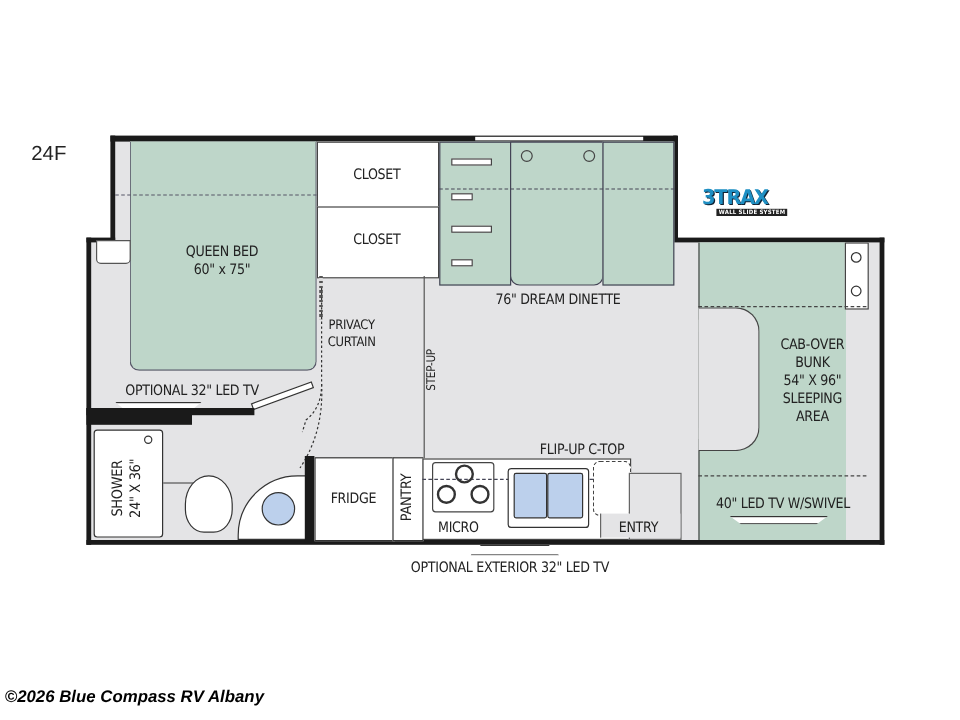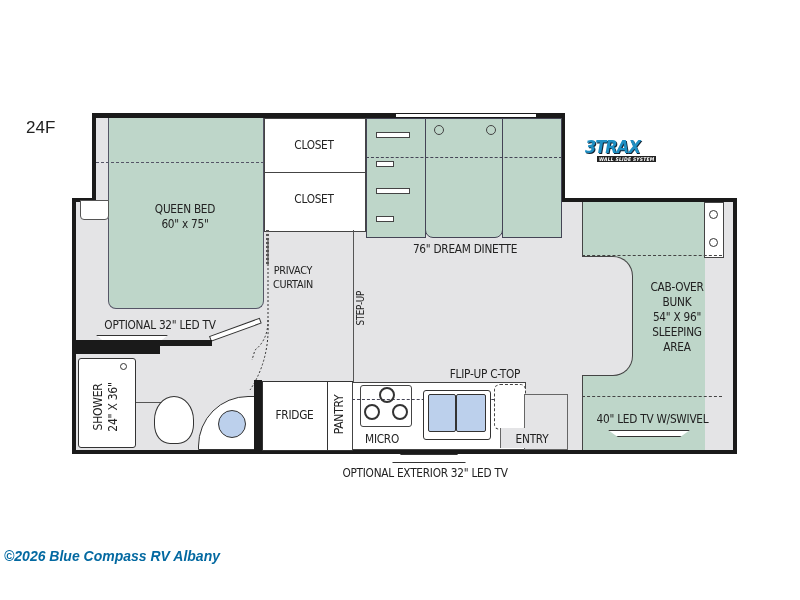--- a/index.html
+++ b/index.html
@@ -4,21 +4,21 @@
 <style>
   html,body{margin:0;padding:0;background:#fff;}
   body{width:800px;height:600px;position:relative;overflow:hidden;font-family:"DejaVu Sans Condensed","DejaVu Sans",sans-serif;}
   .abs{position:absolute;}
   .lbl{position:absolute;color:#222;font-family:"DejaVu Sans",sans-serif;font-size:12px;letter-spacing:-0.3px;text-align:center;line-height:1.25;transform:scaleX(0.88);transform-origin:center;white-space:nowrap;}
   .model{position:absolute;left:26px;top:118px;font-size:17px;color:#222;font-family:"Liberation Sans",sans-serif;}
   .floor{background:#e4e4e6;}
   .green{background:#bed6c9;}
   .white{background:#fff;}
   .wall{background:#1a1a1a;}
-  .watermark{position:absolute;left:4px;top:548px;font-family:"Liberation Sans",sans-serif;font-weight:bold;font-style:italic;font-size:14px;color:#0369a1;}
+  .watermark{position:absolute;left:4px;top:572px;font-family:"Liberation Sans",sans-serif;font-weight:bold;font-style:italic;font-size:14px;color:#000000;}
 </style>
 </head>
 <body>
 
 <div class="model">24F</div>
 
 <div>
 
   <div class="abs floor" style="left:76px;top:200px;width:660px;height:252px;"></div>
   <div class="abs floor" style="left:94px;top:116px;width:468px;height:90px;"></div>
@@ -126,18 +126,18 @@
     <div>SLEEPING</div>
     <div>AREA</div>
   </div>
   <div class="lbl" style="left:580px;top:412px;width:145px;">40" LED TV W/SWIVEL</div>
   <div class="abs" style="left:608px;top:430px;width:80px;height:5px;background:#fff;border:1px solid #333;clip-path:polygon(0 0,100% 0,88% 100%,12% 100%);"></div>
 
   <div class="abs" style="left:392px;top:454px;width:72px;height:7px;background:#fff;border:1px solid #333;clip-path:polygon(12% 0,88% 0,100% 100%,0 100%);"></div>
   <div class="lbl" style="left:320px;top:466px;width:210px;">OPTIONAL EXTERIOR 32" LED TV</div>
 </div>
 
-<div class="abs" style="left:585px;top:139px;width:72px;height:26px;font-style:italic;">
+<div class="abs" style="left:585px;top:157px;width:72px;height:26px;">
   <div style="font-family:'DejaVu Sans',sans-serif;font-weight:bold;font-size:17px;color:#1e8fc3;letter-spacing:-1px;line-height:17px;transform:scaleX(0.95);transform-origin:left;text-shadow:1px 1px 0 #123;">3TRAX</div>
   <div style="position:absolute;left:12px;top:17px;font-size:5px;font-weight:bold;background:#222;color:#fff;padding:0 2px;letter-spacing:0.2px;">WALL SLIDE SYSTEM</div>
 </div>
 
 <div class="watermark">©2026 Blue Compass RV Albany</div>
 
 </body></html>

